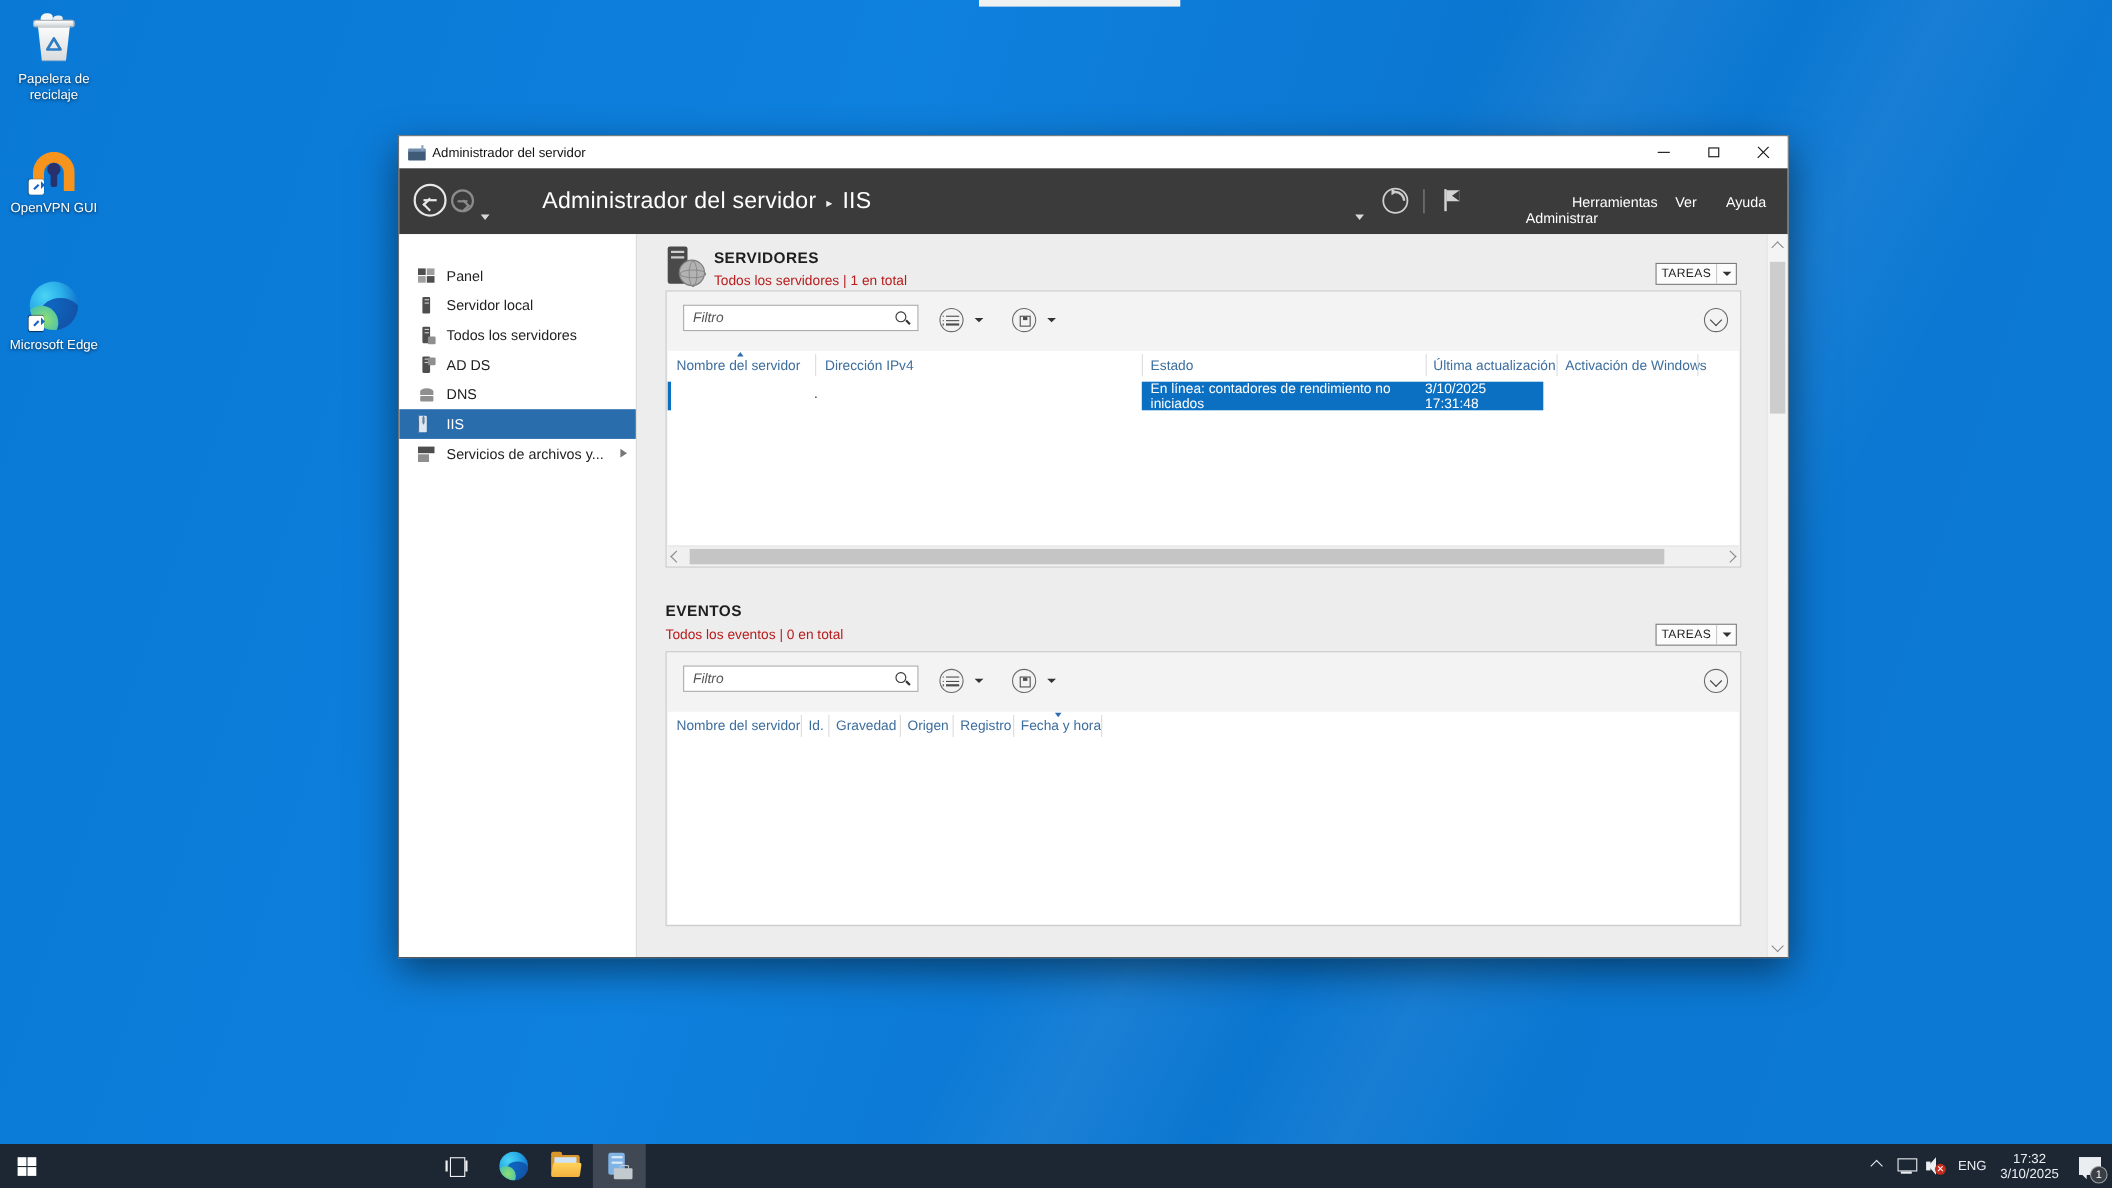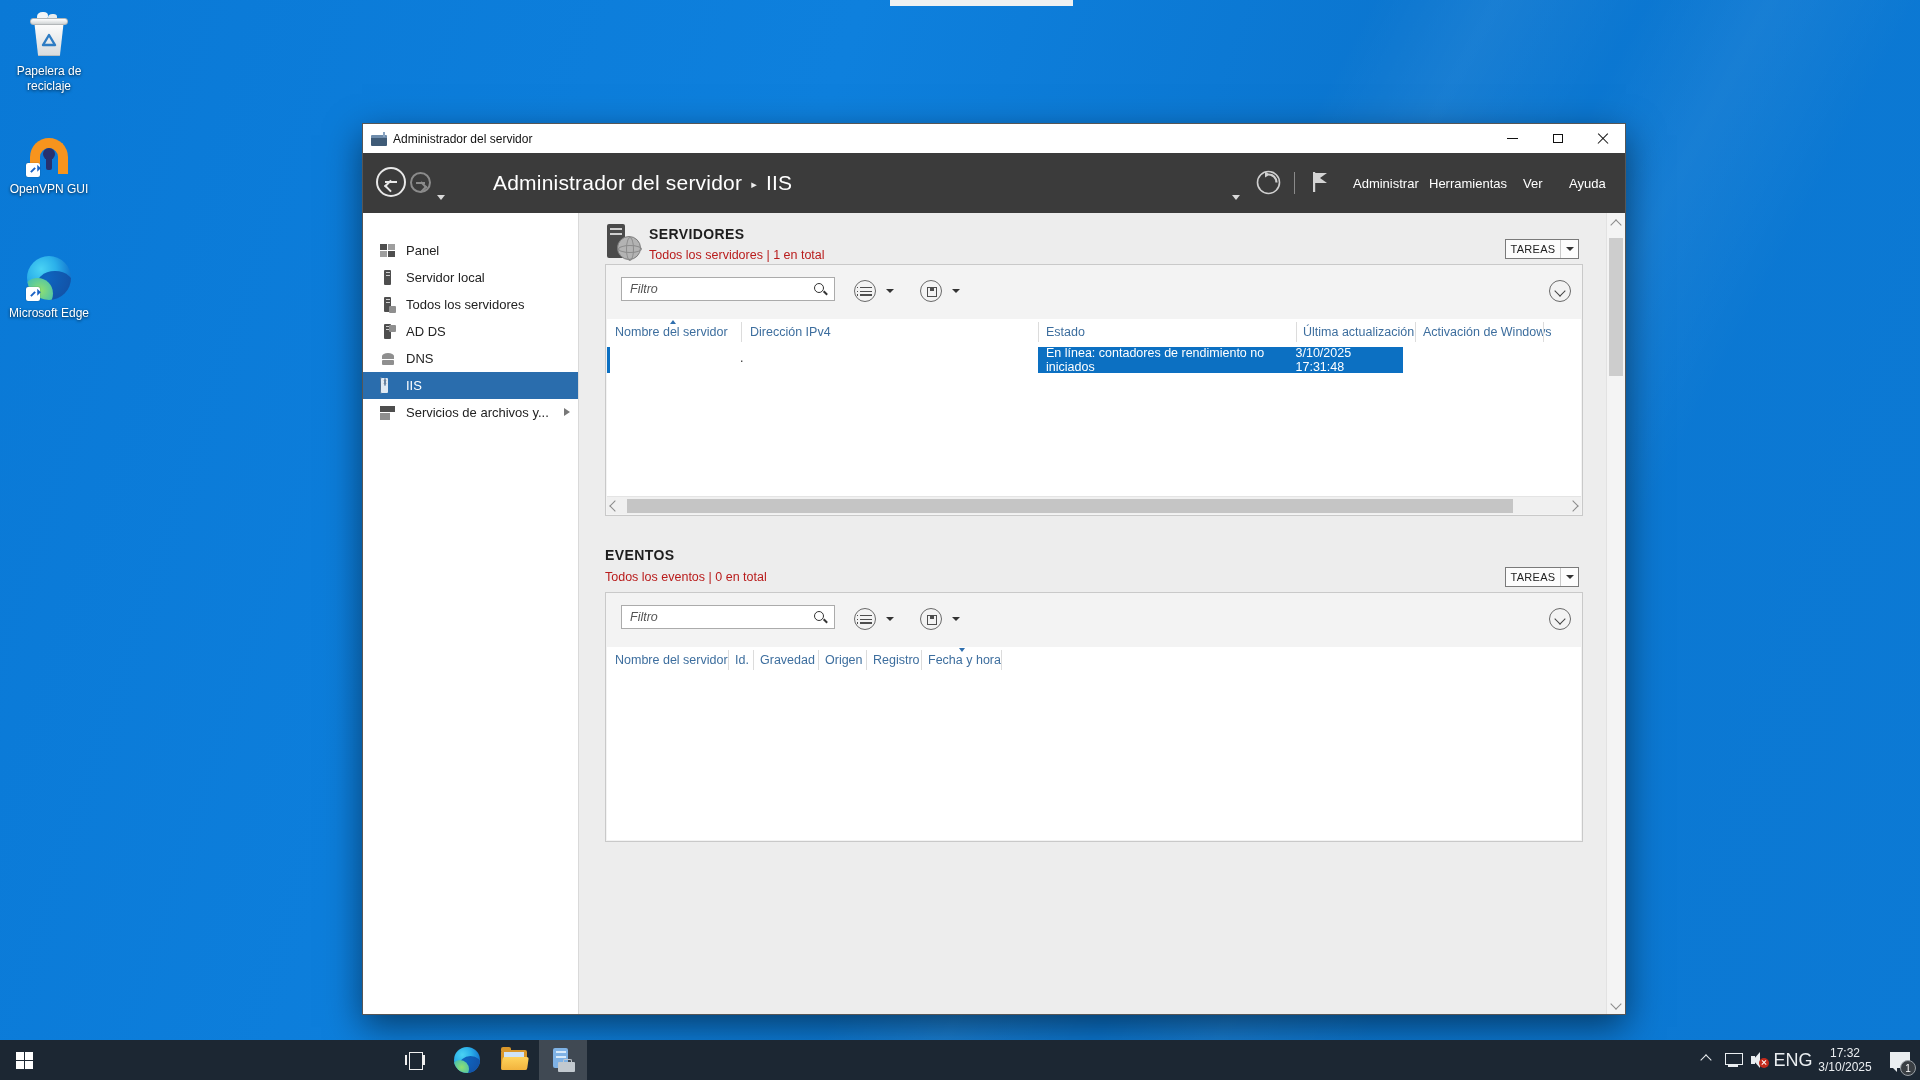--- a/index.html
+++ b/index.html
@@ -38,21 +38,21 @@
     background:radial-gradient(circle at 32% 30%, #4ad3f4 0%, #2bb0ea 35%, #1579d0 68%, #0b5fbd 100%); overflow:hidden; }
   .edge-ball::before { content:""; position:absolute; left:18%; top:34%; width:90%; height:80%; border-radius:50%;
     background:radial-gradient(circle at 30% 20%, #0e65c0 0%, #1253a8 60%, rgba(18,83,168,0) 72%); }
   .edge-ball::after { content:""; position:absolute; left:-12%; bottom:-20%; width:70%; height:70%; border-radius:50%;
     background:radial-gradient(circle at 60% 40%, #8fe071 0%, #4fc3a8 55%, rgba(79,195,168,0) 75%); }
 
   
   .license { right:12px; top:986px; text-align:right; color:#fff; font-size:12.5px; line-height:17px; text-shadow:0 1px 2px rgba(0,0,0,.35); }
 
   
-  .window { left:362px; top:123px; width:1264px; height:892px; background:#fff; border:1px solid #565656;
+  .window { left:362px; top:123px; width:1264px; height:748px; background:#fff; border:1px solid #565656;
     box-shadow:0 12px 34px rgba(0,0,0,.5); }
   .titlebar { position:absolute; left:0; top:0; right:0; height:29px; background:#fff; display:flex; align-items:center; }
   .titlebar .app-ico { width:16px; height:14px; margin:0 6px 0 8px; position:relative; }
   .titlebar .app-ico .box { position:absolute; left:0; bottom:0; width:16px; height:9px; background:#3f5b77; border-radius:1px; }
   .titlebar .app-ico .lid { position:absolute; left:0; bottom:8px; width:16px; height:3px; background:#6f8cab; border-radius:1px 1px 0 0; }
   .titlebar .app-ico .flagp { position:absolute; right:2px; top:0; width:2px; height:5px; background:#8aa5c2; }
   .titlebar .title { font-size:12px; color:#111; }
   .cap-btns { position:absolute; right:0; top:0; height:29px; display:flex; }
   .cap-btn { width:45px; height:29px; display:flex; align-items:center; justify-content:center; }
   .glyph-min { width:11px; height:1px; background:#111; }
@@ -181,21 +181,21 @@
   .net-ico { position:relative; width:17px; height:14px; }
   .net-ico::before { content:""; position:absolute; left:0; top:0; width:16px; height:10px; border:1.5px solid #eaeef1; }
   .net-ico::after { content:""; position:absolute; left:3px; bottom:0; width:10px; height:1.6px; background:#eaeef1; box-shadow:-2px -2px 0 -0.2px rgba(234,238,241,0); }
   .t-vol { left:1746px; width:28px; }
   .vol-ico { position:relative; width:18px; height:16px; }
   .vol-ico .spk { position:absolute; left:0; top:4px; width:4px; height:8px; background:#eaeef1; }
   .vol-ico .spk::after { content:""; position:absolute; left:2px; top:-4px; border-top:8px solid transparent; border-bottom:8px solid transparent; border-right:7px solid #eaeef1; }
   .vol-ico .mute { position:absolute; right:0; bottom:0; width:10px; height:10px; background:#c42b1c; border-radius:50%; }
   .vol-ico .mute::before,.vol-ico .mute::after { content:""; position:absolute; left:2px; top:4.3px; width:6px; height:1.3px; background:#fff; }
   .vol-ico .mute::before { transform:rotate(45deg);} .vol-ico .mute::after { transform:rotate(-45deg);}
-  .t-lang { left:1774px; width:38px; font-size:18px; }
+  .t-lang { left:1774px; width:38px; font-size:12px; }
   .t-clock { left:1812px; width:66px; flex-direction:column; font-size:12px; line-height:14px; }
   .t-action { left:1880px; width:40px; }
   .ac-ico { position:relative; width:20px; height:17px; }
   .ac-ico::before { content:""; position:absolute; left:0; top:0; width:18px; height:14px; border:1.5px solid #eaeef1; background:#eaeef1; }
   .ac-ico::after { content:""; position:absolute; left:2px; bottom:-3px; border-left:5px solid transparent; border-top:5px solid #eaeef1; }
   .ac-badge { position:absolute; right:4px; bottom:4px; width:16px; height:16px; border-radius:50%; background:#3a3f44; border:1px solid #9aa0a5; color:#fff; font-size:10px; display:flex; align-items:center; justify-content:center; }
 
   .refresh-svg,.flag-svg { display:block; }
 </style>
 </head>
@@ -282,21 +282,21 @@
         </svg>
       </div>
       <div class="nav-sep"></div>
       <div class="flag-ico">
         <svg class="flag-svg" width="20" height="24" viewBox="0 0 20 24">
           <rect x="3" y="2" width="2.2" height="20" fill="#d4d4d4"></rect>
           <path d="M5 3 L17 3 L17 13 L5 13 Z" fill="#d4d4d4"></path>
           <path d="M17 3 L17 13 L10 8 Z" fill="#3b3b3b"></path>
         </svg>
       </div>
-      <div class="menu-item" style="left:990px;">Administrar</div>
+      <div class="menu-item" style="left:1024px;margin-top:15px;">Administrar</div>
       <div class="menu-item" style="left:1066px;">Herramientas</div>
       <div class="menu-item" style="left:1160px;">Ver</div>
       <div class="menu-item" style="left:1206px;">Ayuda</div>
     </div>
 
     <div class="content">
 
       <div class="sidebar">
         <div class="side-item">
           <span class="si">

